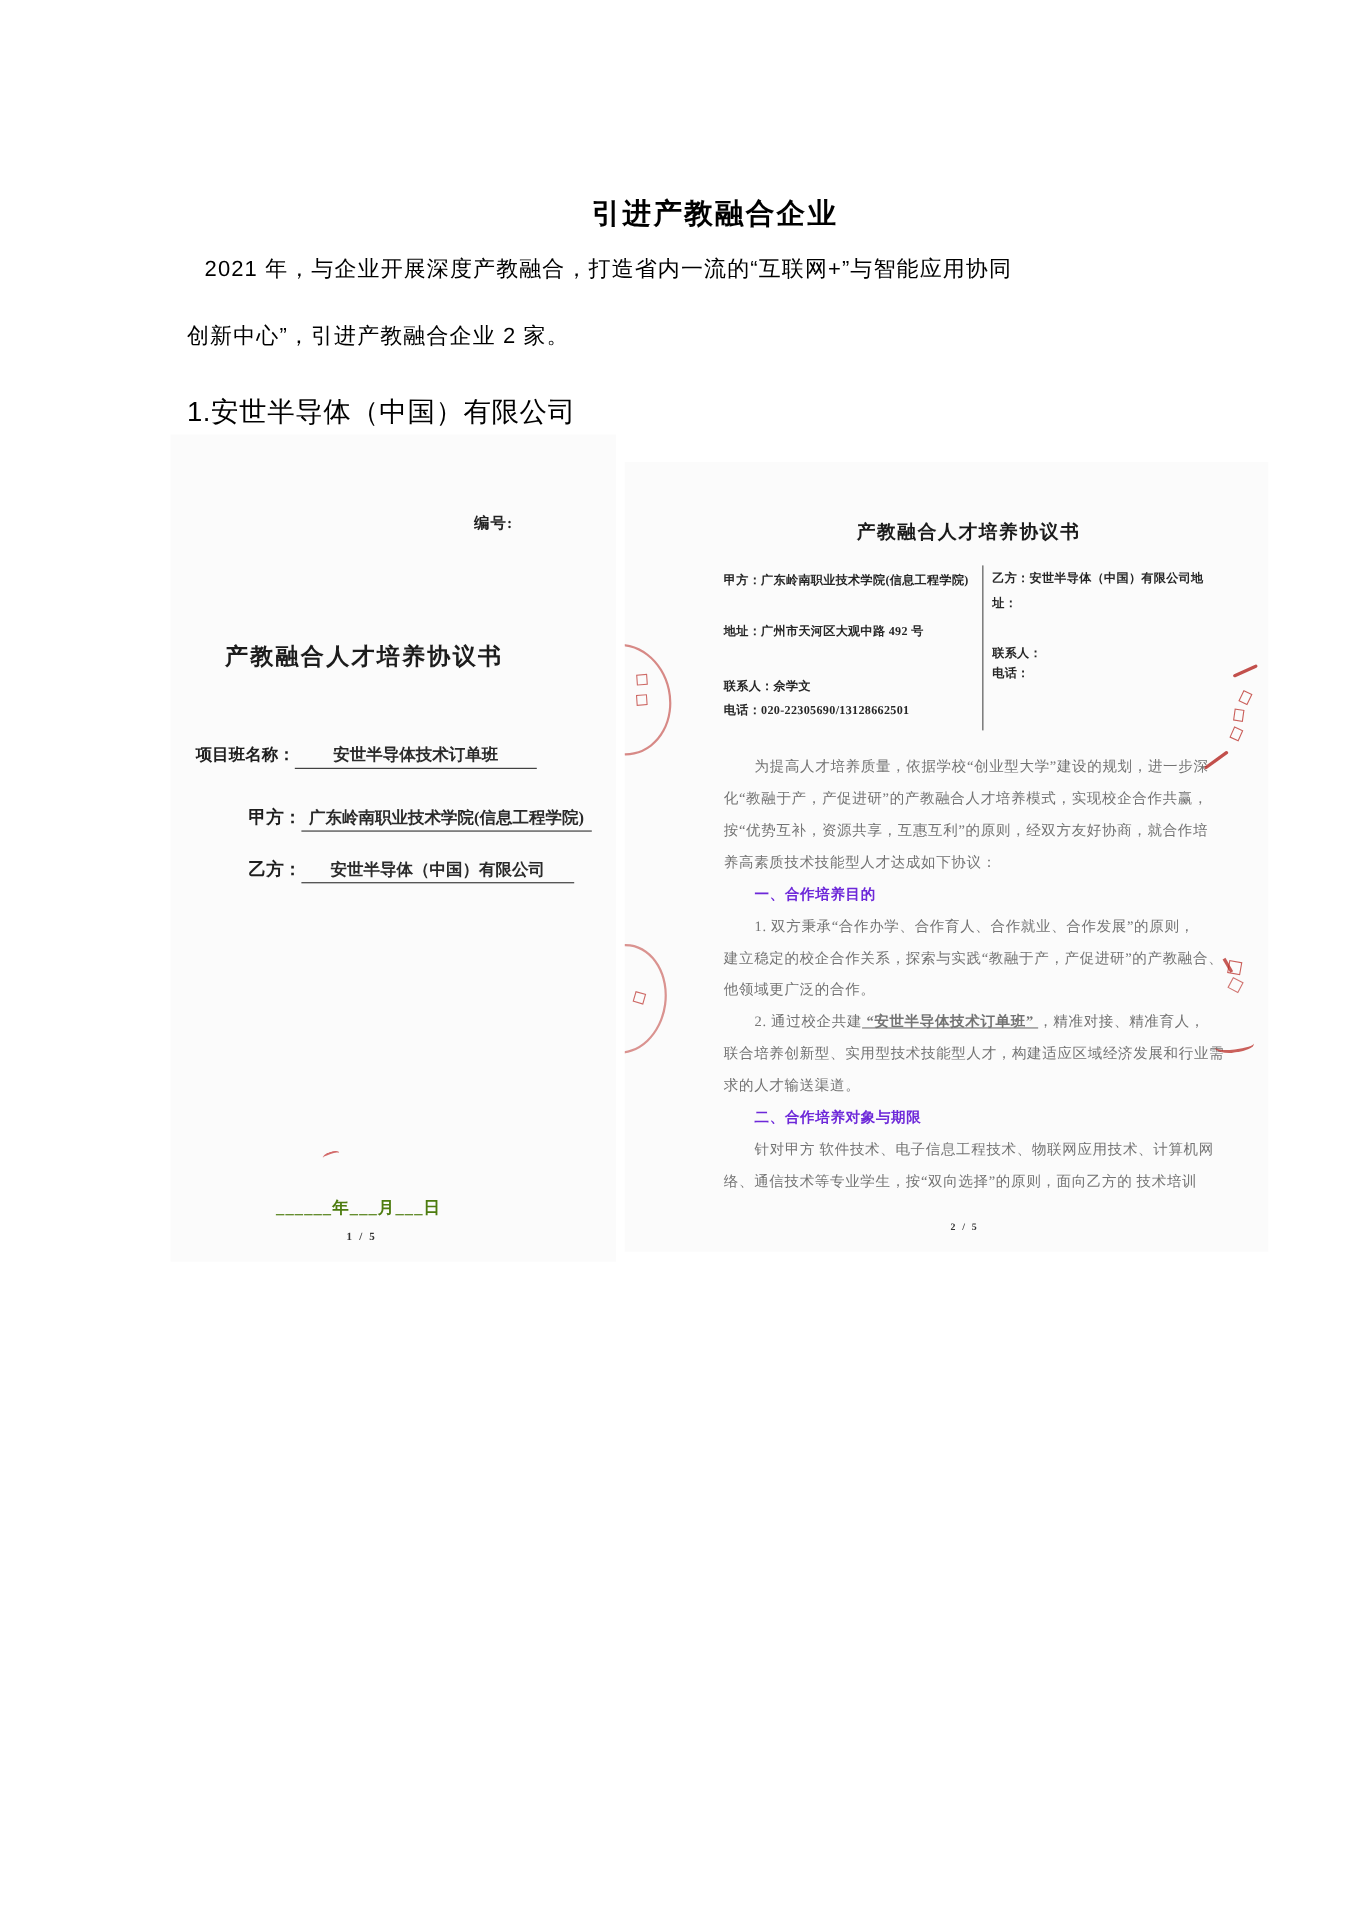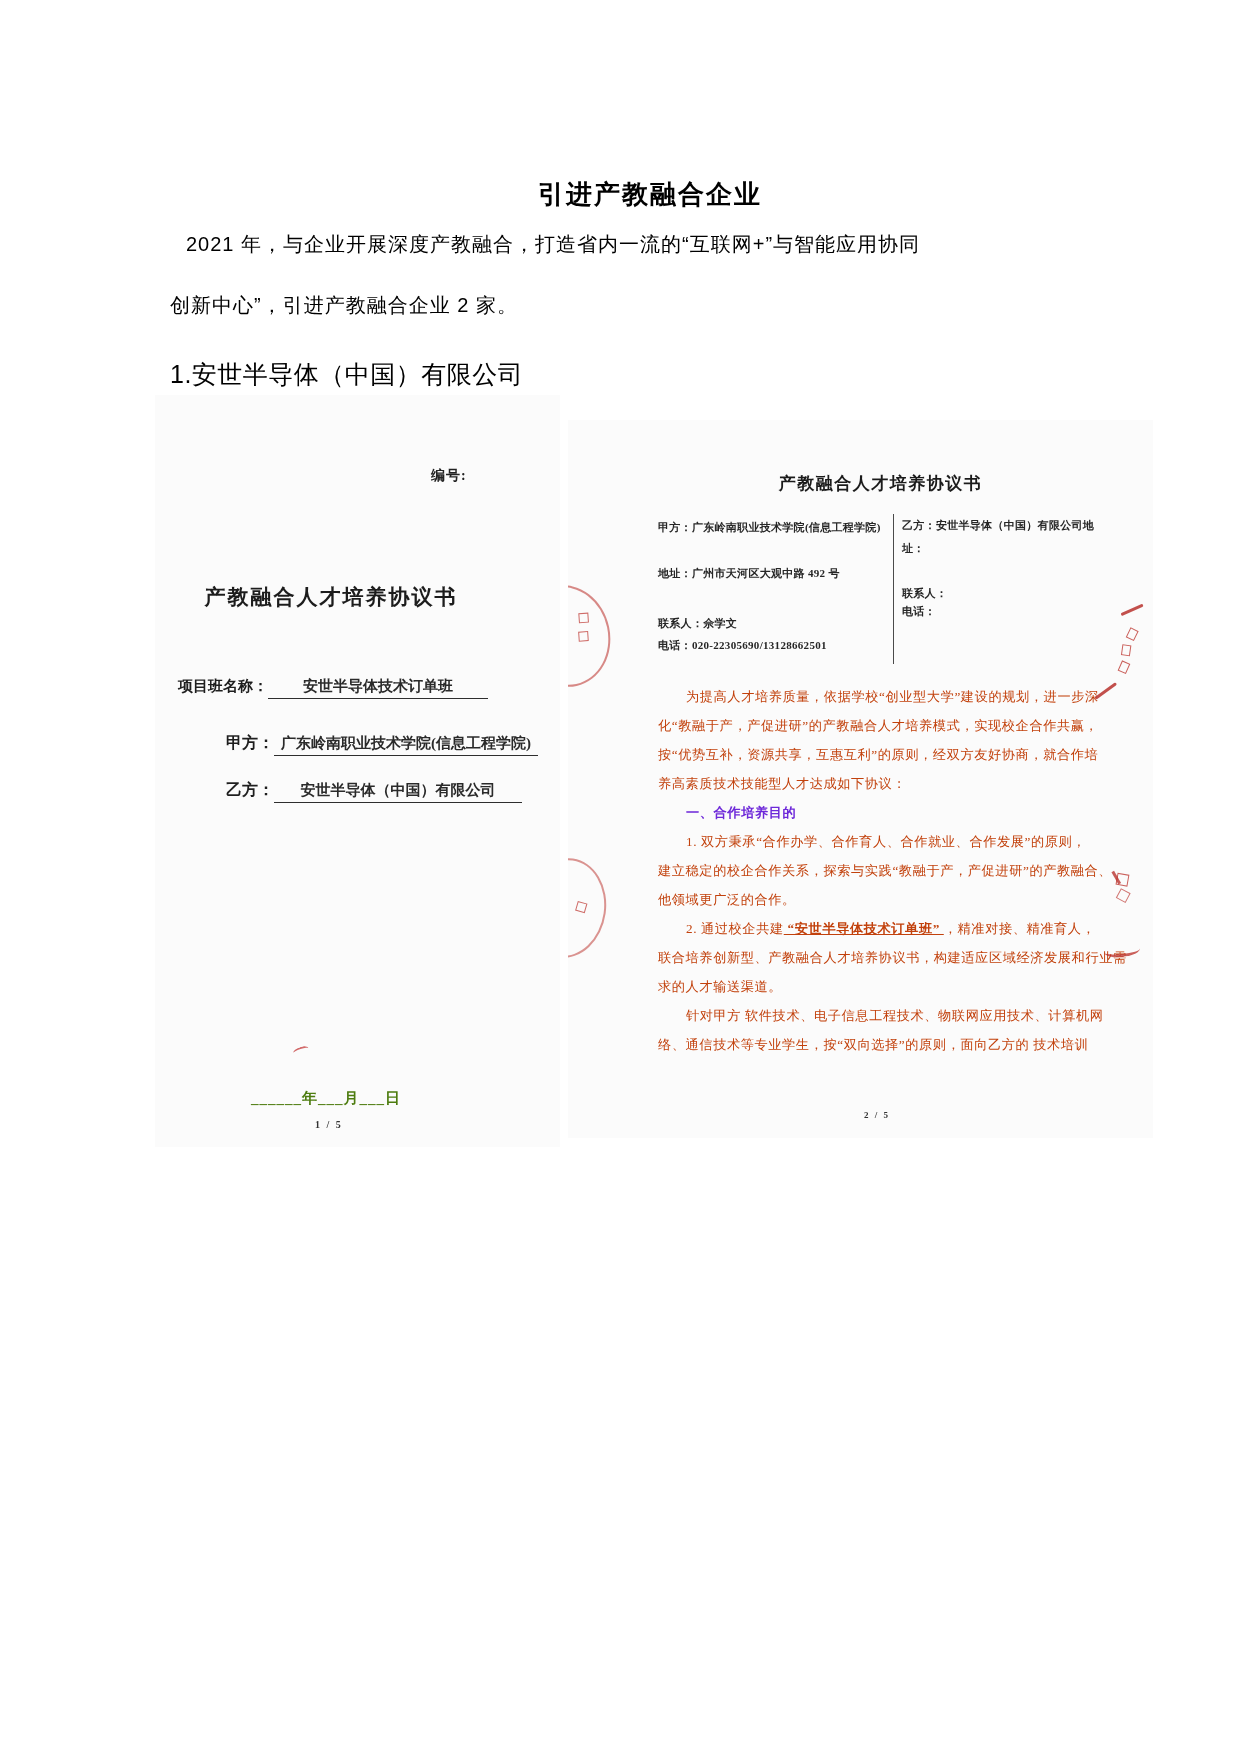--- a/index.html
+++ b/index.html
@@ -66,21 +66,21 @@
     font-size:17px;font-weight:700;letter-spacing:1.5px;color:#1b1b1b;}
   .rs-col-a{position:absolute;left:90px;top:0;width:235px;}
   .rs-col-b{position:absolute;left:334px;top:0;width:220px;}
   .rs-h{position:absolute;font-size:11px;font-weight:600;letter-spacing:0.3px;
     white-space:nowrap;color:#262626;}
   .ra1{top:100px;} .ra2{top:146px;} .ra3{top:196px;} .ra4{top:218px;}
   .rb1{top:98px;}  .rb2{top:121px;} .rb3{top:166px;} .rb4{top:184px;}
   .rs-divider{position:absolute;left:325px;top:94px;width:1px;height:150px;background:#4a4a4a;}
   .body-text{position:absolute;left:90px;top:262px;width:486px;}
   .bl{height:29px;line-height:29px;white-space:nowrap;font-size:13.2px;
-    letter-spacing:0.6px;color:#c2410c;}
+    letter-spacing:0.6px;color:#737373;}
   .ind{padding-left:28px;}
   .bhead{font-weight:700;color:#6d28d9;}
   .bl .u-bold{font-weight:700;text-decoration:underline;}
   .rs-page{position:absolute;left:296px;top:690px;font-size:9px;font-weight:700;
     letter-spacing:2px;color:#333;}
 
   
   .stamp-circle-1{position:absolute;left:-46px;top:165px;width:84px;height:98px;
     border:2px solid rgba(186,44,38,0.55);border-radius:50%;transform:rotate(-12deg);}
   .stamp-circle-2{position:absolute;left:-42px;top:438px;width:76px;height:96px;
@@ -152,22 +152,23 @@
   <div class="body-text">
     <div class="bl ind">为提高人才培养质量，依据学校“创业型大学”建设的规划，进一步深</div>
     <div class="bl">化“教融于产，产促进研”的产教融合人才培养模式，实现校企合作共赢，</div>
     <div class="bl">按“优势互补，资源共享，互惠互利”的原则，经双方友好协商，就合作培</div>
     <div class="bl">养高素质技术技能型人才达成如下协议：</div>
     <div class="bl ind bhead">一、合作培养目的</div>
     <div class="bl ind">1. 双方秉承“合作办学、合作育人、合作就业、合作发展”的原则，</div>
     <div class="bl">建立稳定的校企合作关系，探索与实践“教融于产，产促进研”的产教融合、</div>
     <div class="bl">他领域更广泛的合作。</div>
     <div class="bl ind"><span>2. 通过校企共建</span><span class="u-bold"> “安世半导体技术订单班” </span><span>，精准对接、精准育人，</span></div>
-    <div class="bl">联合培养创新型、产教融合人才培养协议书，构建适应区域经济发展和行业需</div>
+    <div class="bl">联合培养创新型、实用型技术技能型人才，构建适应区域经济发展和行业需</div>
     <div class="bl">求的人才输送渠道。</div>
+    <div class="bl ind bhead">二、合作培养对象与期限</div>
     <div class="bl ind">针对甲方 软件技术、电子信息工程技术、物联网应用技术、计算机网</div>
     <div class="bl">络、通信技术等专业学生，按“双向选择”的原则，面向乙方的 技术培训</div>
   </div>
 
   <div class="rs-page">2 / 5</div>
 
   <div class="stamp-circle-1">
     <div class="stamp-glyph sg1"></div>
     <div class="stamp-glyph sg2"></div>
   </div>

